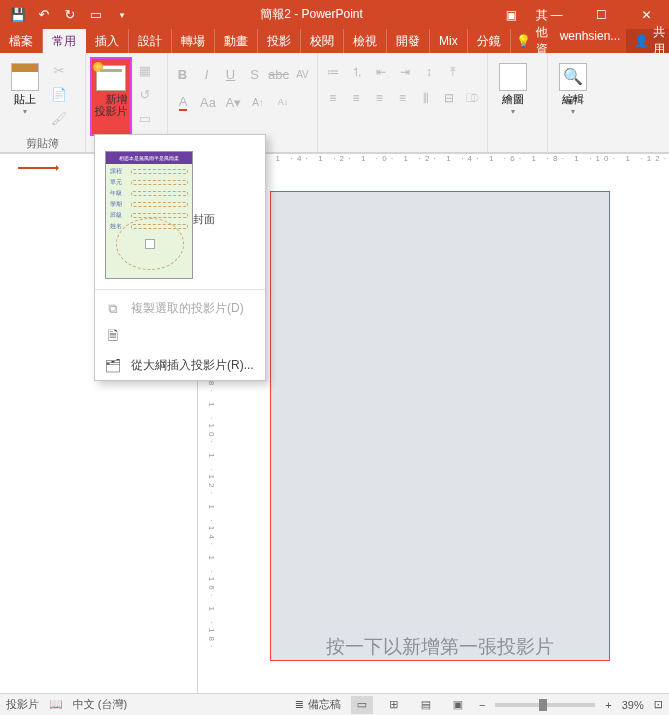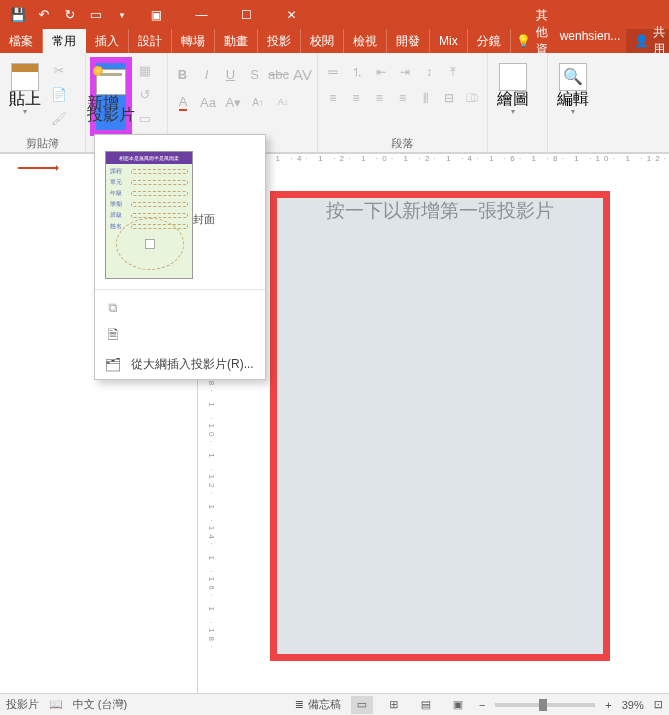--- a/index.html
+++ b/index.html
@@ -9,35 +9,35 @@
 .titlebar{height:29px;background:#d24726;display:flex;align-items:center;color:#fff}
 .titlebar .qat{display:flex;align-items:center;gap:2px;padding-left:6px}
 .qat-btn{width:24px;height:24px;display:flex;align-items:center;justify-content:center;color:#fff;font-size:13px}
 .titlebar .title{flex:1;text-align:center;font-size:12px}
 .winctrl{display:flex}
 .winctrl .wbtn{width:45px;height:29px;display:flex;align-items:center;justify-content:center;font-size:12px}
 
 
 .tabsbar{height:24px;background:#d24726;display:flex;align-items:stretch;color:#fff;font-size:12px}
 .tab{padding:0 9px;display:flex;align-items:center;white-space:nowrap;border-right:1px solid rgba(255,255,255,.25)}
-.tab.active{background:#f3f3f3;color:#000000}
+.tab.active{background:#f3f3f3;color:#701a75}
 .tab.first{border-right:1px solid rgba(255,255,255,.25)}
 .tabspacer{flex:1}
 .bulb{display:flex;align-items:center;gap:4px;padding:0 6px}
 .user{padding:0 6px}
 .share{background:#b83c1f;padding:0 8px;display:flex;align-items:center;gap:4px}
 
 
 .ribbon{height:100px;background:#f3f3f3;border-bottom:1px solid #d4d4d4;display:flex;position:relative}
 .group{border-right:1px solid #e1e1e1;display:flex;flex-direction:column;padding:4px 4px 0}
 .group .controls{flex:1;display:flex}
 .group .label{height:16px;text-align:center;font-size:11px;color:#666}
 .bigbtn{width:42px;display:flex;flex-direction:column;align-items:center;justify-content:flex-start;padding-top:6px;gap:2px}
 .bigbtn .ico{width:28px;height:28px;border:1px solid #bbb;background:#fff}
-.bigbtn .lbl{font-size:16px;text-align:left;line-height:12px}
+.bigbtn .lbl{font-size:11px;text-align:right;line-height:12px}
 .smallcol{display:flex;flex-direction:column;gap:2px;padding:2px}
 .smallbtn{width:22px;height:22px;display:flex;align-items:center;justify-content:center;color:#777;font-size:13px;border:1px solid transparent}
 .smallbtn.dis{color:#c6c6c6}
 .fontrow{display:flex;gap:3px;align-items:center}
 .fbtn{width:22px;height:22px;display:flex;align-items:center;justify-content:center;color:#b8b8b8;font-size:13px}
 .pararow{display:flex;gap:2px}
 .pbtn{width:22px;height:22px;display:flex;align-items:center;justify-content:center;color:#b8b8b8;font-size:12px}
 .newslide-ico{width:30px;height:26px;background:linear-gradient(#fff,#fff) padding-box;border:1px solid #b9ad8f;position:relative}
 .newslide-ico::after{content:"";position:absolute;top:3px;left:3px;right:3px;height:3px;background:#b9ad8f}
 .newslide-ico .sun{position:absolute;left:-4px;top:-4px;width:10px;height:10px;background:radial-gradient(#ffd96b,#f4a300);border-radius:50%}
@@ -60,21 +60,21 @@
 .dd-item.en{color:#444}
 .dd-item .ii{width:16px;height:16px;display:flex;align-items:center;justify-content:center;font-size:13px}
 
 
 .rulerH{position:absolute;left:0;right:0;top:153px;height:18px;background:#fff;border-top:1px solid #d4d4d4;font-size:8px;color:#999;letter-spacing:4px;padding-left:220px;white-space:nowrap;overflow:hidden}
 .workspace{position:absolute;left:0;right:0;top:171px;bottom:22px;background:#fff}
 .thumbpanel{position:absolute;left:0;top:0;bottom:0;width:198px;border-right:1px solid #d4d4d4}
 .red-caret{position:absolute;left:18px;top:-4px;width:40px;height:2px;background:#d24726}
 .red-caret::after{content:"";position:absolute;right:-4px;top:-2px;border:3px solid transparent;border-left-color:#d24726}
 .rulerV{position:absolute;left:198px;top:0;bottom:0;width:18px;background:#fff;font-size:8px;color:#999;writing-mode:vertical-rl;text-orientation:mixed;letter-spacing:4px;padding-top:20px;overflow:hidden}
-.canvas{position:absolute;left:270px;top:20px;width:340px;height:470px;background:#dfe4e8;border:7px solid #ef4444;display:flex;align-items:flex-start;justify-content:center}
+.canvas{position:absolute;left:270px;top:20px;width:340px;height:470px;background:#dfe4e8;border:1px solid #ef4444;display:flex;align-items:flex-end;justify-content:center}
 .canvas-text{color:#8a9197;font-size:19px}
 
 
 .status{position:absolute;left:0;right:0;bottom:0;height:22px;background:#f3f3f3;border-top:1px solid #d4d4d4;display:flex;align-items:center;font-size:11px;color:#555;padding:0 6px;gap:10px}
 .status .spacer{flex:1}
 .viewbtn{width:22px;height:18px;display:flex;align-items:center;justify-content:center;color:#666}
 .viewbtn.active{background:#d8d8d8}
 .zoomslider{width:100px;height:4px;background:#d0d0d0;position:relative}
 .zoomslider .thumb{position:absolute;left:44px;top:-4px;width:8px;height:12px;background:#888}
 .notes{display:flex;align-items:center;gap:4px}
@@ -84,20 +84,21 @@
 <body>
 
 <div class="titlebar">
   <div class="qat">
     <div class="qat-btn">💾</div>
     <div class="qat-btn">↶</div>
     <div class="qat-btn">↻</div>
     <div class="qat-btn">▭</div>
     <div class="qat-btn" style="font-size:9px">▾</div>
   </div>
+  <div class="title">簡報2 - PowerPoint</div>
   <div class="winctrl">
     <div class="wbtn">▣</div>
     <div class="wbtn">—</div>
     <div class="wbtn">☐</div>
     <div class="wbtn">✕</div>
   </div>
 </div>
 
 <div class="tabsbar">
   <div class="tab first">檔案</div>
@@ -137,21 +138,21 @@
         <div class="smallbtn dis">✂</div>
         <div class="smallbtn dis">📄</div>
         <div class="smallbtn dis">🖌</div>
       </div>
     </div>
     <div class="label">剪貼簿</div>
   </div>
 
   <div class="group" style="width:82px">
     <div class="controls">
-      <div class="bigbtn" style="background:#3b82f6;border:6px solid #d946ef">
+      <div class="bigbtn" style="background:#ef4444;border:2px solid #d946ef">
         <div class="newslide-ico">
             <div class="sun"></div>
           </div>
         <div class="lbl" style="color:#333;white-space:pre">新增
 投影片</div>
       </div>
       <div class="smallcol">
         <div class="smallbtn dis">▦</div>
         <div class="smallbtn dis">↺</div>
         <div class="smallbtn dis">▭</div>
@@ -169,21 +170,21 @@
         <div class="fbtn">
             <i>I</i>
           </div>
         <div class="fbtn">
             <u>U</u>
           </div>
         <div class="fbtn">S</div>
         <div class="fbtn">
             <s>abc</s>
           </div>
-        <div class="fbtn" style="font-size:15px">AV</div>
+        <div class="fbtn" style="font-size:10px">AV</div>
       </div>
       <div class="fontrow">
         <div class="fbtn">
             <span style="border-bottom:2px solid #d24726">A</span>
           </div>
         <div class="fbtn">Aa</div>
         <div class="fbtn">A▾</div>
         <div class="fbtn" style="font-size:10px">A↑</div>
         <div class="fbtn" style="font-size:9px">A↓</div>
       </div>
@@ -204,21 +205,20 @@
       <div class="pararow">
         <div class="pbtn">≡</div>
         <div class="pbtn">≡</div>
         <div class="pbtn">≡</div>
         <div class="pbtn">≡</div>
         <div class="pbtn">⫼</div>
         <div class="pbtn">⊟</div>
         <div class="pbtn">⎄</div>
       </div>
     </div>
-    <div class="label">段落</div>
   </div>
 
   <div class="group" style="width:60px">
     <div class="controls">
         <div class="bigbtn">
           <div class="ico"></div>
           <div class="lbl">繪圖</div>
           <div style="font-size:8px;color:#888">▾</div>
         </div>
       </div>
@@ -271,20 +271,21 @@
       </div>
       <div class="circle">
           <div class="sq"></div>
         </div>
     </div>
     <div class="thumb-label">封面</div>
   </div>
   <div class="dd-sep"></div>
   <div class="dd-item">
       <div class="ii">⧉</div>
+      <span>複製選取的投影片(D)</span>
     </div>
   <div class="dd-item en">
       <div class="ii">🗎</div>
     </div>
   <div class="dd-item en">
       <div class="ii">🗂</div>
       <span>從大綱插入投影片(R)...</span>
     </div>
 </div>
 

